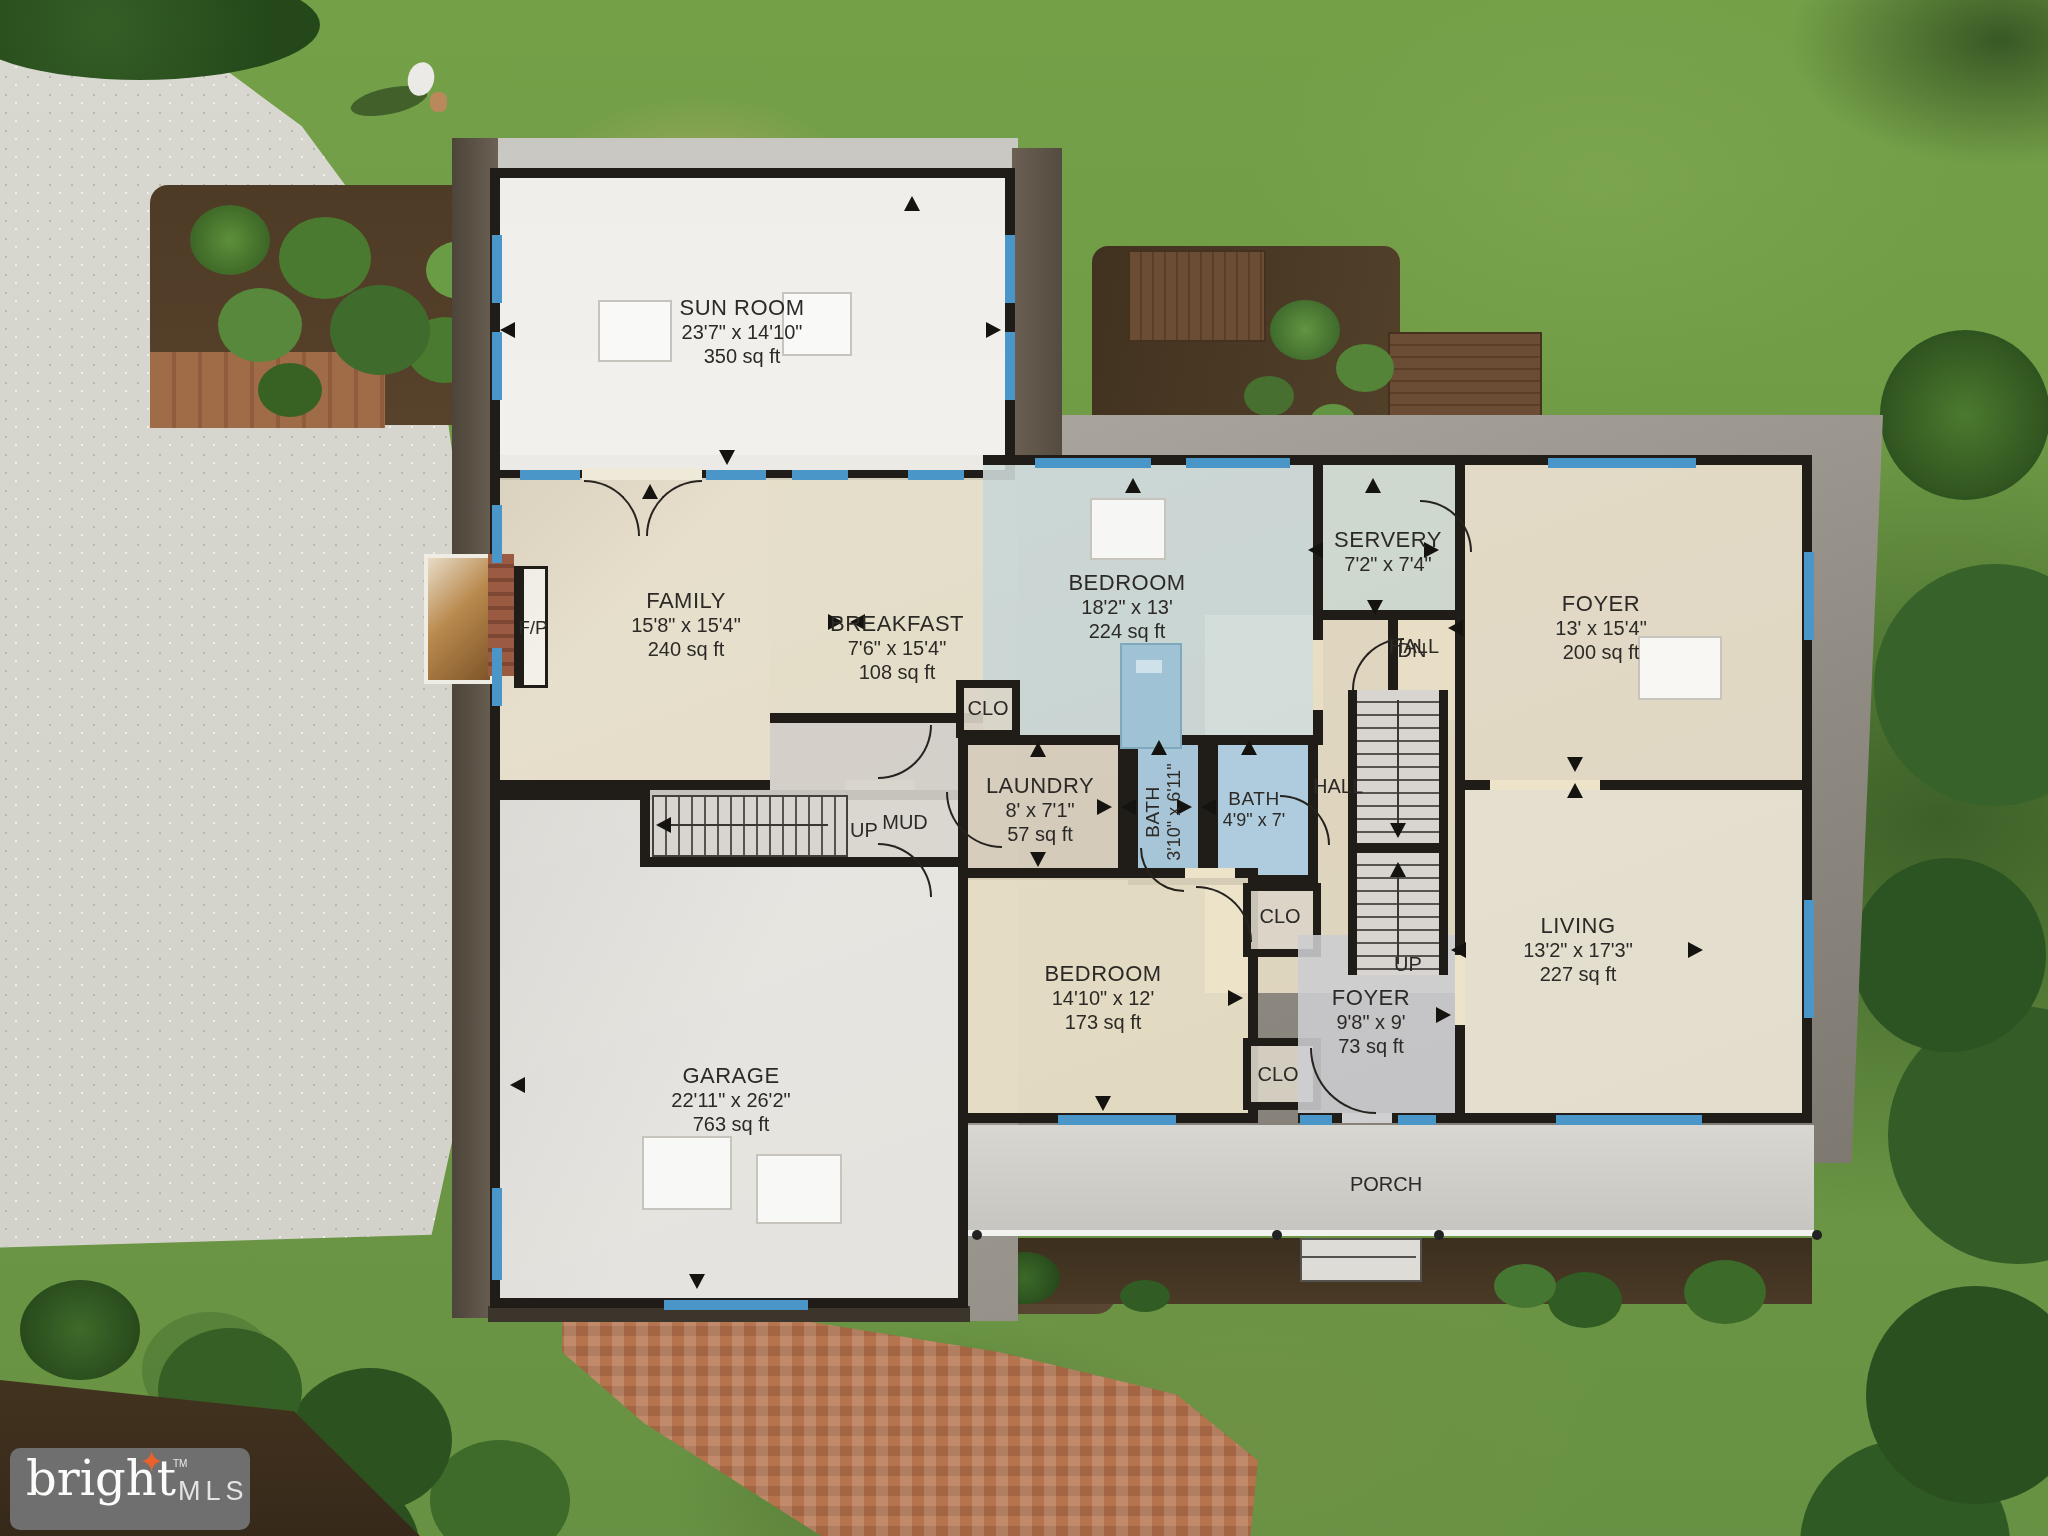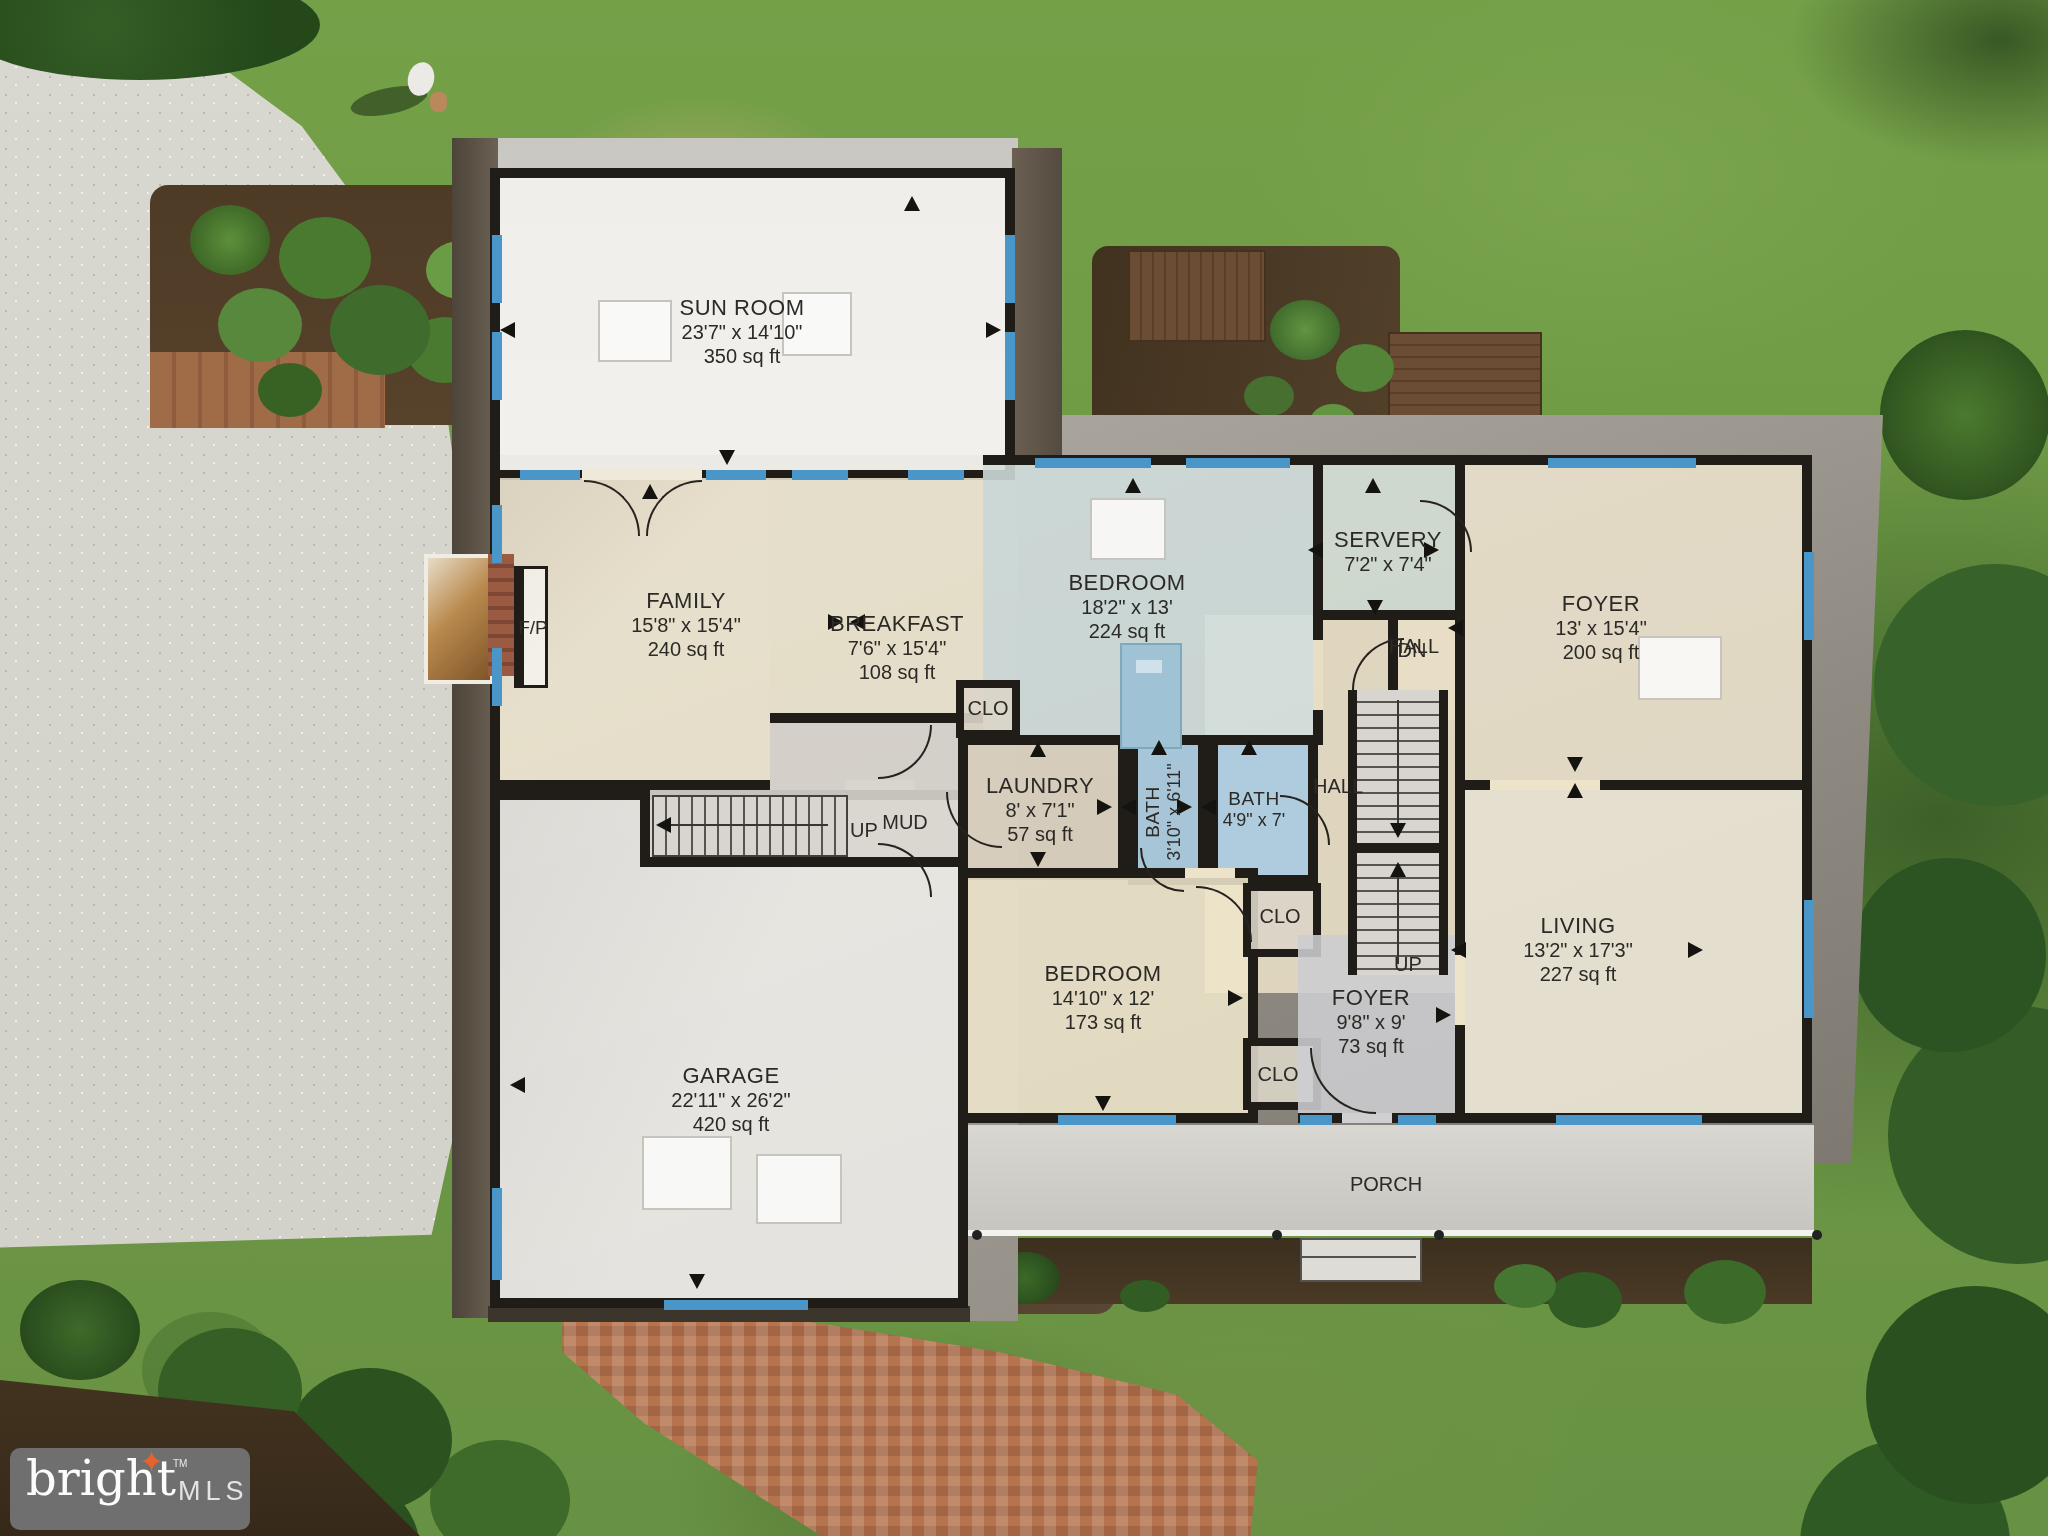--- a/index.html
+++ b/index.html
@@ -353,21 +353,21 @@
     <div class="dm">73 sq ft</div>
   </div>
   <div class="lbl" style="left:1578px;top:950px">
     <div class="nm">LIVING</div>
     <div class="dm">13'2" x 17'3"</div>
     <div class="dm">227 sq ft</div>
   </div>
   <div class="lbl" style="left:731px;top:1100px">
     <div class="nm">GARAGE</div>
     <div class="dm">22'11" x 26'2"</div>
-    <div class="dm">420 sq ft</div>
+    <div class="dm">763 sq ft</div>
   </div>
 
   <div class="sm" style="left:1414px;top:646px">HALL</div>
   <div class="sm" style="left:1412px;top:650px">DN</div>
   <div class="sm" style="left:1338px;top:786px">HALL</div>
   <div class="sm" style="left:905px;top:822px">MUD</div>
   <div class="sm" style="left:864px;top:830px">UP</div>
   <div class="sm" style="left:1408px;top:964px">UP</div>
   <div class="sm" style="left:988px;top:708px">CLO</div>
   <div class="sm" style="left:1280px;top:916px">CLO</div>

